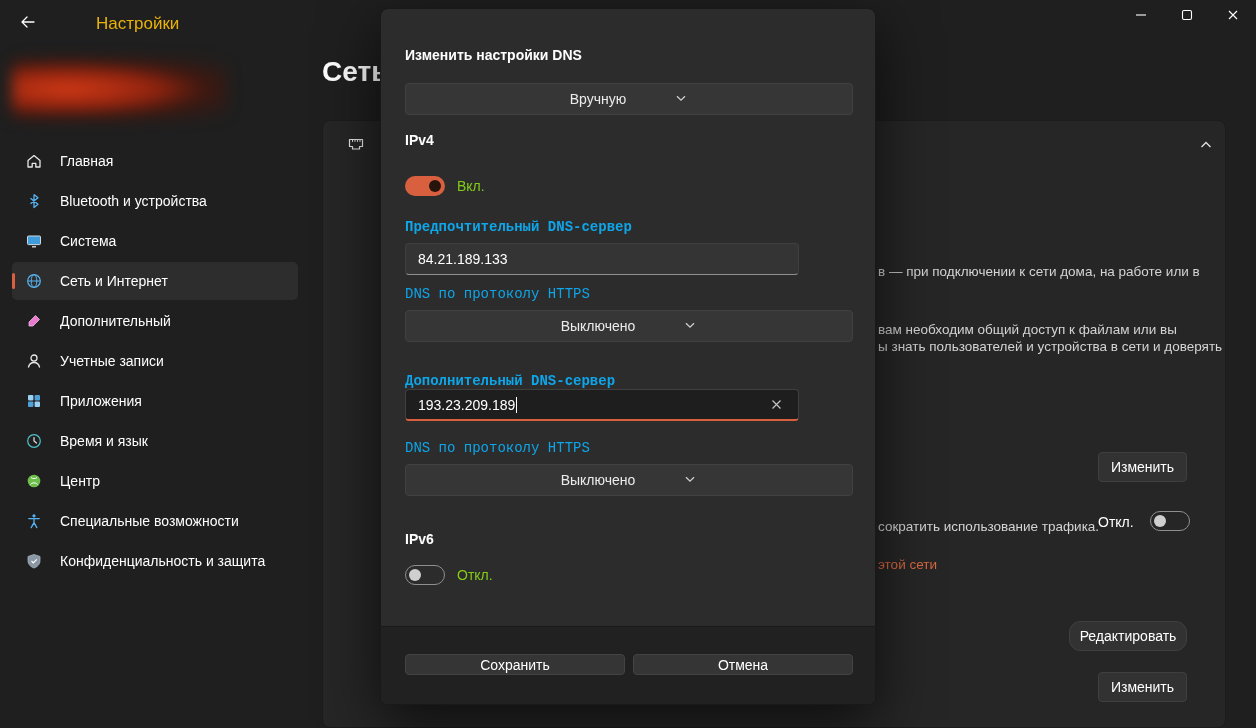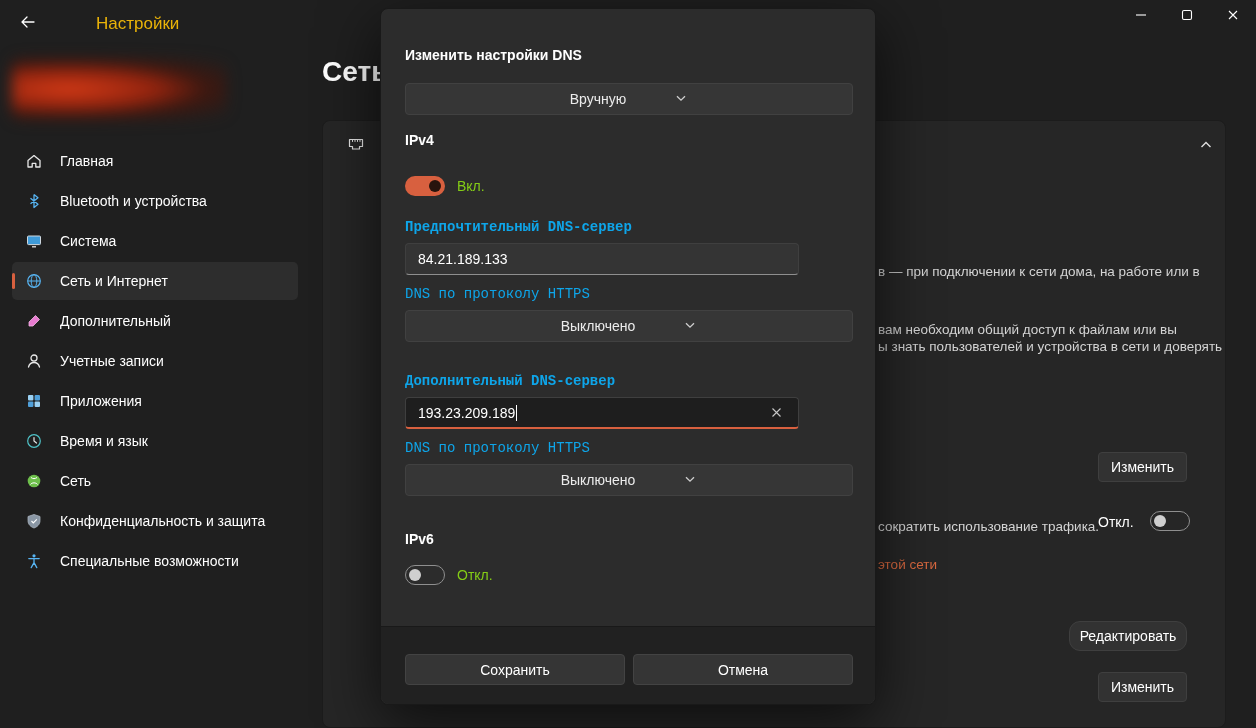--- a/index.html
+++ b/index.html
@@ -48,21 +48,21 @@
   .select { position:absolute; left:24px; width:448px; height:32px; background:#363636; border:1px solid #414141; border-radius:4px; display:flex; align-items:center; justify-content:center; padding:8px 12px; font-size:14px; color:#ececec; cursor:pointer;gap:48px; }
   .section-h { position:absolute; left:24px; font-size:14px; font-weight:600; color:#fff; }
   .toggle-label { position:absolute; left:76px; font-size:14px; color:#84cc16; }
   .field-label { position:absolute; left:24px; font-size:14px; color:#0ea5e9;font-family:Liberation Mono, monospace; }
   .field-label.bold { font-weight:600; }
   .textbox { position:absolute; left:24px; width:394px; height:32px; background:#343434; border:1px solid #3f3f3f; border-bottom:1px solid #8f8f8f; border-radius:4px; display:flex; align-items:center; padding:0 12px; font-size:14px; color:#fff; cursor:text; }
   .textbox.focused { background:#1e1e1e; border-bottom:2px solid var(--accent); }
   .caret { display:inline-block; width:1px; height:16px; background:#fff; margin-left:1px; }
   .clear-btn { margin-left:auto; width:20px; height:20px; display:flex; align-items:center; justify-content:center; border-radius:3px; cursor:pointer; }
   .dlg-footer { position:absolute; left:0; right:0; bottom:0; height:78px; background:#212121; border-top:1px solid #191919; border-radius:0 0 8px 8px; }
-  .dlg-btn { position:absolute; top:27px; width:220px; height:31px; background:#353535; border:1px solid #434343; border-radius:4px; display:flex; align-items:center; justify-content:center; font-size:14px; color:#fff; cursor:pointer; }
+  .dlg-btn { position:absolute; top:27px; width:220px; height:21px; background:#353535; border:1px solid #434343; border-radius:4px; display:flex; align-items:center; justify-content:center; font-size:14px; color:#fff; cursor:pointer; }
 </style>
 </head>
 <body>
 
 <div class="screen">
 
   <div class="titlebar">
     <div class="back-btn">
       <span>
         <svg width="16" height="16" viewBox="0 0 16 16">
@@ -165,39 +165,39 @@
           </span>
         <span class="nlabel">Время и язык</span>
       </div>
       <div class="nav-item">
         <span class="nicon">
             <svg width="16" height="16" viewBox="0 0 16 16">
               <circle cx="8" cy="8" r="6.3" fill="#6dbf4b"></circle>
               <path d="M4.5 11.5c1.2-2.2 5.8-2.2 7 0M5 4.5c2 1.5 4 1.5 6 0" stroke="#fff" stroke-width="1" fill="none"></path>
             </svg>
           </span>
-        <span class="nlabel">Сеть</span>
+        <span class="nlabel">Центр</span>
+      </div>
+      <div class="nav-item">
+        <span class="nicon">
+            <svg width="16" height="16" viewBox="0 0 16 16">
+              <circle cx="8" cy="2.8" r="1.6" fill="#57b4f2"></circle>
+              <path d="M2.8 5.6h10.4M8 5.6v4m0 0-2.8 5M8 9.6l2.8 5" stroke="#57b4f2" stroke-width="1.3" fill="none" stroke-linecap="round"></path>
+            </svg>
+          </span>
+        <span class="nlabel">Специальные возможности</span>
       </div>
       <div class="nav-item">
         <span class="nicon">
             <svg width="16" height="16" viewBox="0 0 16 16">
               <path d="M8 1.5 14 3.5v4c0 4-2.7 6.3-6 7.5-3.3-1.2-6-3.5-6-7.5v-4z" fill="#8a97a5" stroke="#aab4bf" stroke-width="0.8"></path>
               <path d="M5.5 8l1.8 1.8 3.5-3.5" stroke="#fff" stroke-width="1.2" fill="none"></path>
             </svg>
           </span>
         <span class="nlabel">Конфиденциальность и защита</span>
-      </div>
-      <div class="nav-item">
-        <span class="nicon">
-            <svg width="16" height="16" viewBox="0 0 16 16">
-              <circle cx="8" cy="2.8" r="1.6" fill="#57b4f2"></circle>
-              <path d="M2.8 5.6h10.4M8 5.6v4m0 0-2.8 5M8 9.6l2.8 5" stroke="#57b4f2" stroke-width="1.3" fill="none" stroke-linecap="round"></path>
-            </svg>
-          </span>
-        <span class="nlabel">Специальные возможности</span>
       </div>
     </nav>
   </div>
 
   <div>
     <h1 class="page-title">Сеть и Интернет</h1>
     <div class="card"></div>
     <span class="eth-icon">
       <svg width="20" height="20" viewBox="0 0 20 20">
           <path d="M3.5 5.5h13v7h-3V15h-7v-2.5h-3z" fill="none" stroke="#e6e6e6" stroke-width="1.2" stroke-linejoin="round"></path>
@@ -247,21 +247,21 @@
 
     <span class="field-label" style="top:277px;">DNS по протоколу HTTPS</span>
     <div class="select" style="top:301px;">
       <span>Выключено</span>
       <span><svg width="14" height="14" viewBox="0 0 14 14">
             <path d="M3 5.2 7 9.2 11 5.2" fill="none" stroke="#cfcfcf" stroke-width="1.3"></path>
           </svg></span>
     </div>
 
     <span class="field-label bold" style="top:364px;">Дополнительный DNS-сервер</span>
-    <div class="textbox focused" style="top:388px;">
+    <div class="textbox focused" style="top:380px;">
       <span>193.23.209.189</span>
       <span class="caret"></span>
       <span class="clear-btn">
         <svg width="11" height="11" viewBox="0 0 11 11">
             <path d="M1.5 1.5l8 8M9.5 1.5l-8 8" stroke="#c8c8c8" stroke-width="1.1"></path>
           </svg>
       </span>
     </div>
 
     <span class="field-label" style="top:431px;">DNS по протоколу HTTPS</span>

